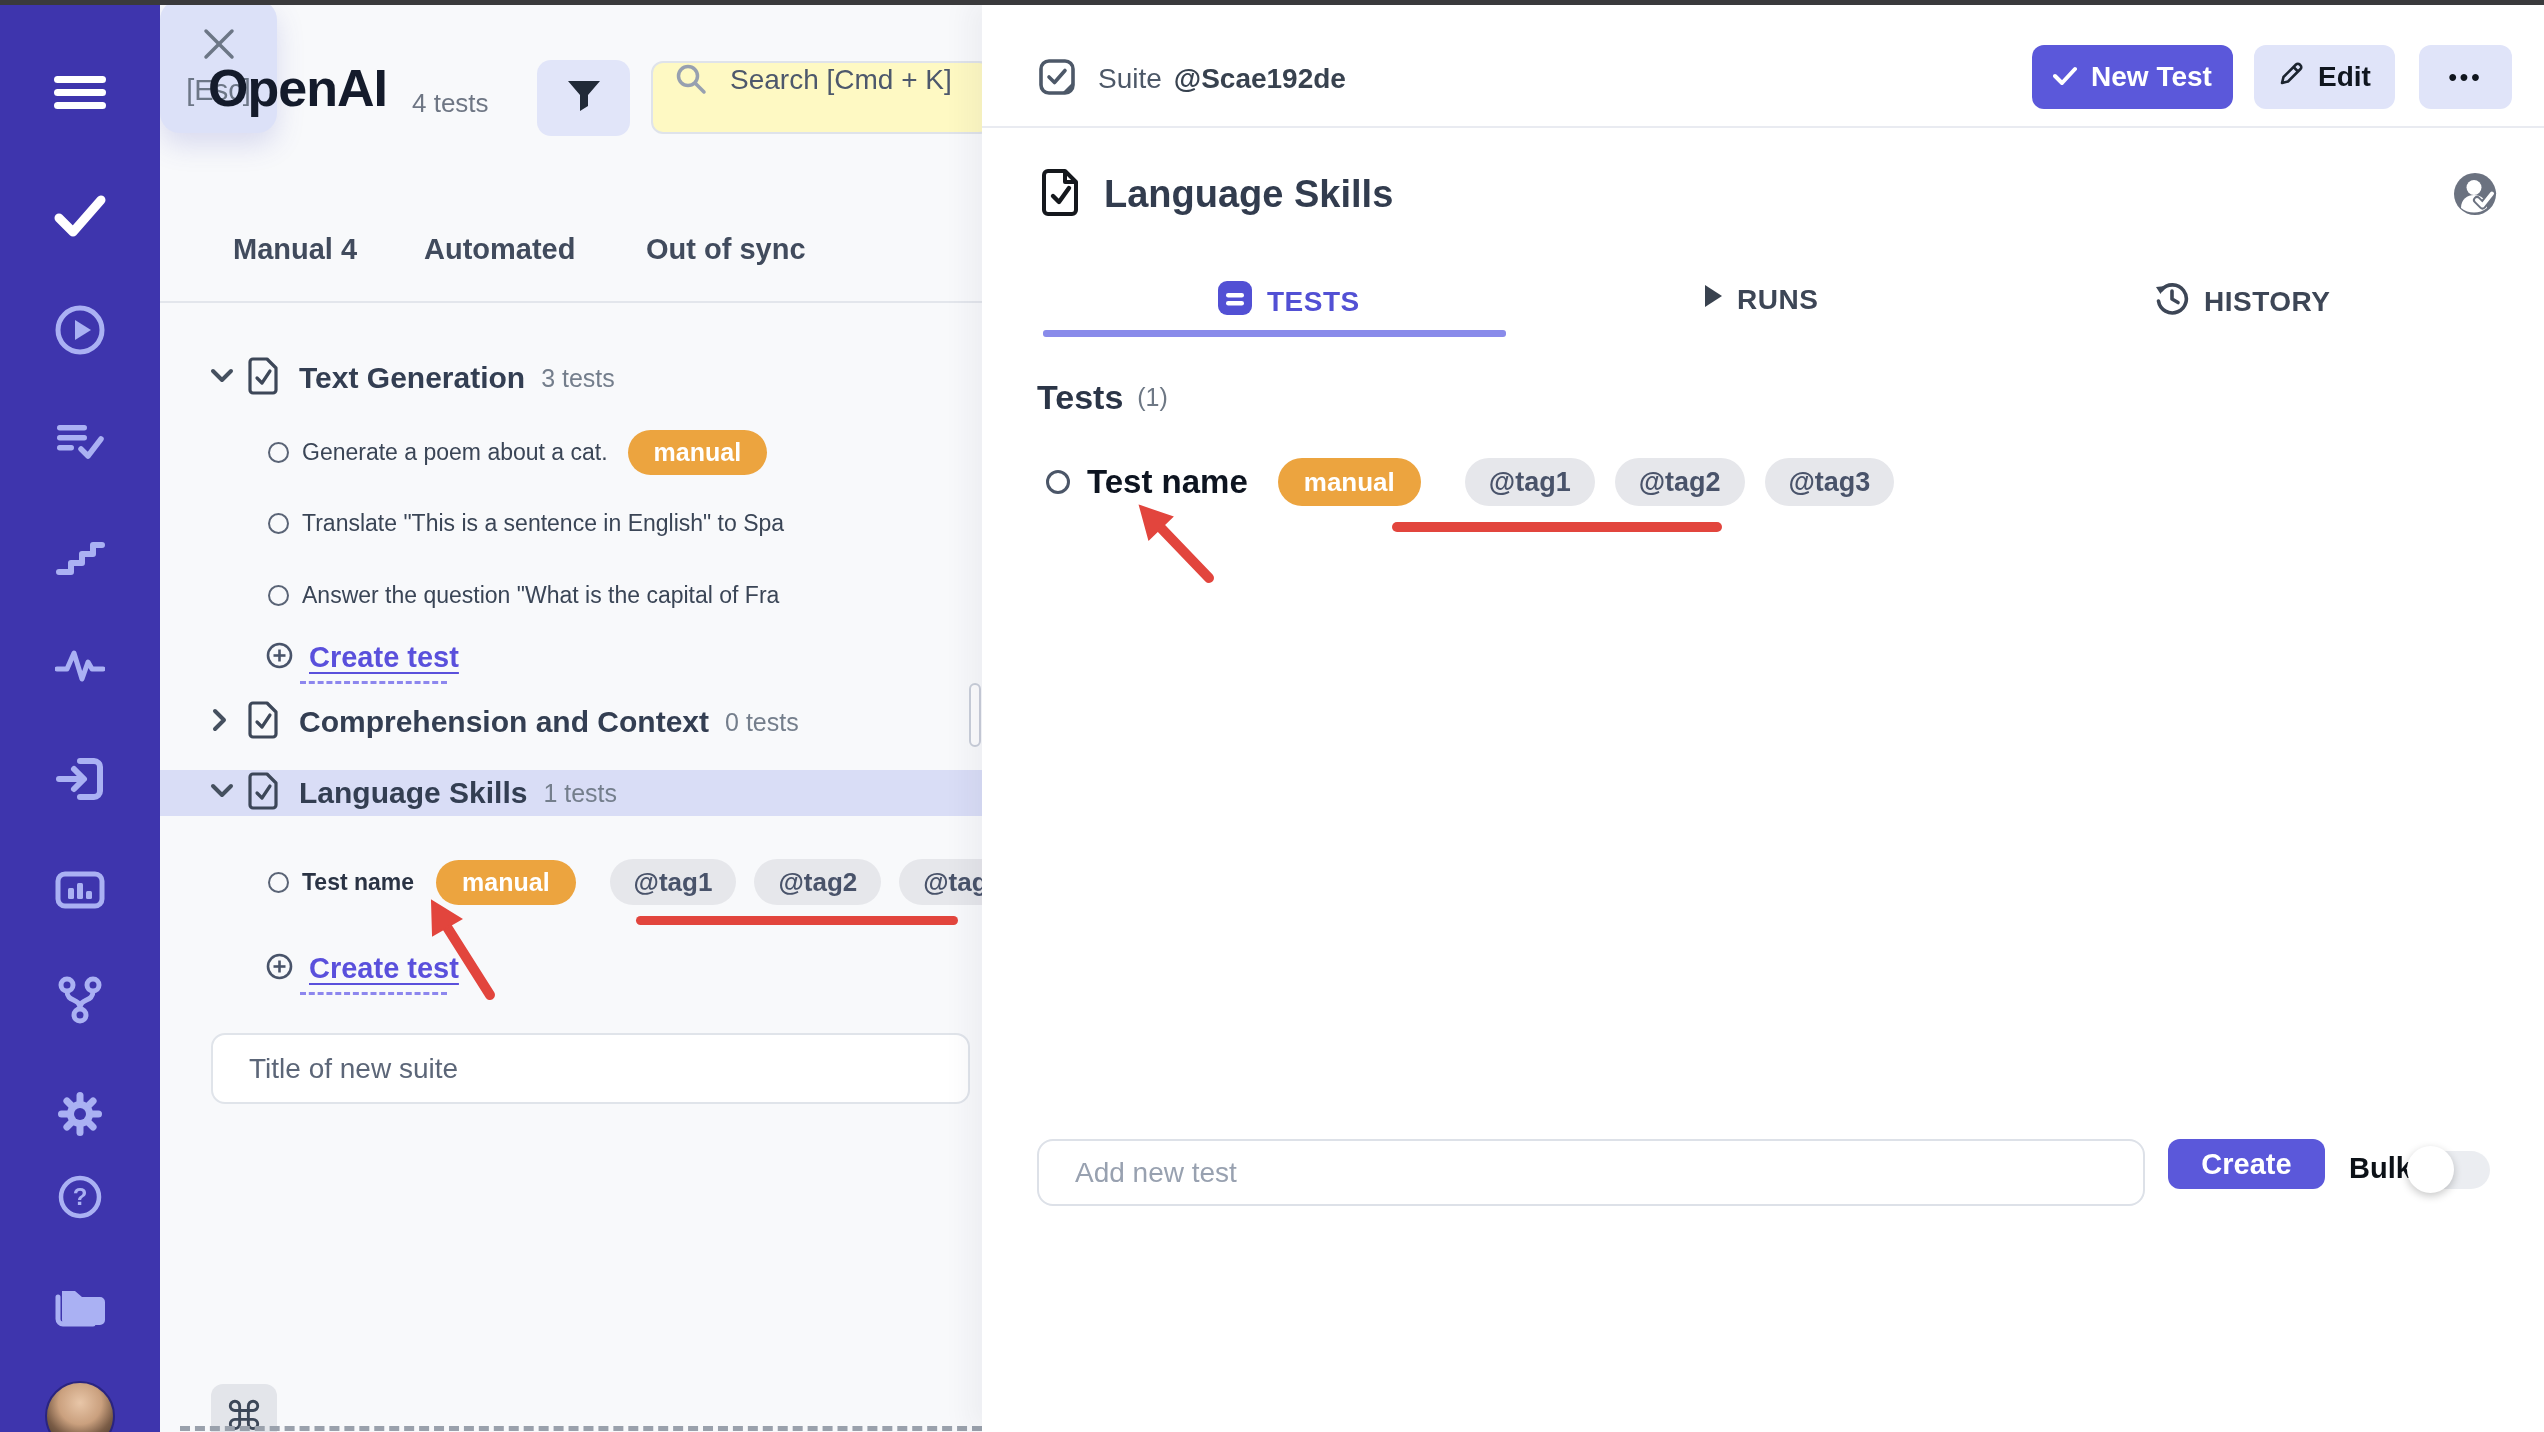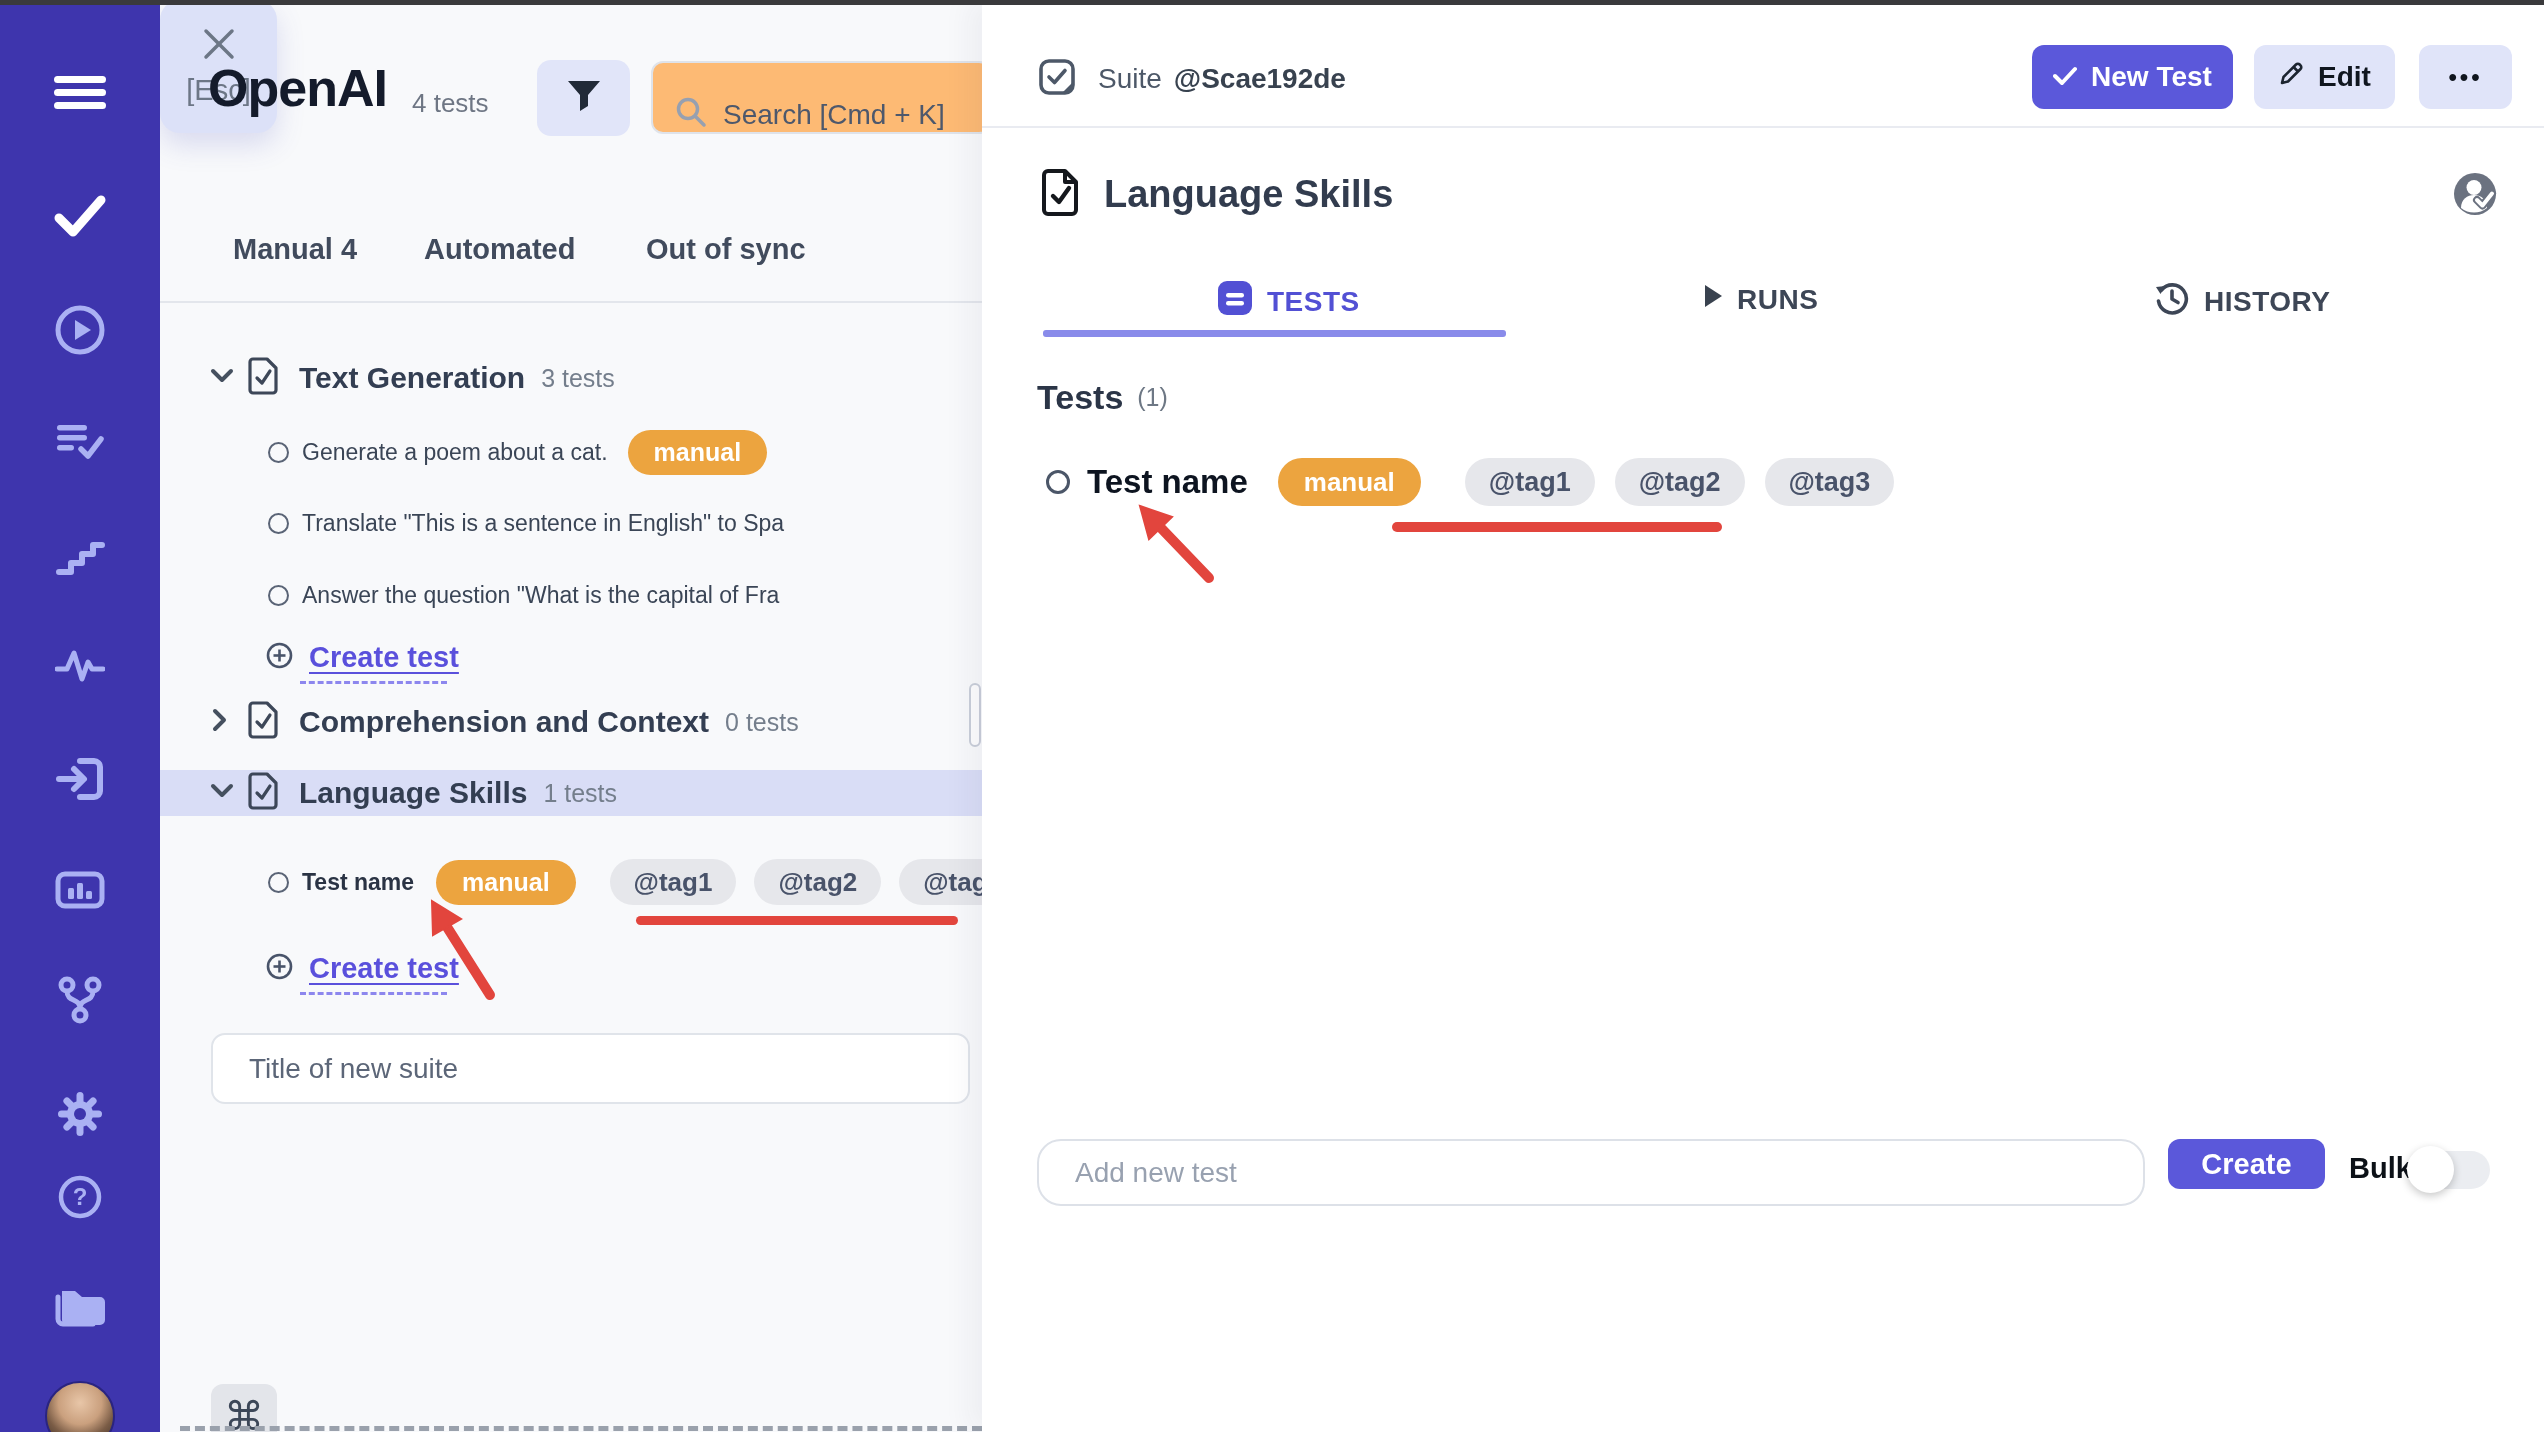--- a/index.html
+++ b/index.html
@@ -16,22 +16,22 @@
   #sidebar{left:0;top:0;width:160px;height:1432px;background:#3e35ad;z-index:5;}
   .side-ic{position:absolute;left:50%;transform:translateX(-50%);cursor:pointer;}
 
   
   #leftpanel{left:160px;top:0;width:822px;height:1432px;background:#f8f9fb;
              border-right:1px solid #e8eaef;overflow:hidden;z-index:10;}
   #lp-title{left:48px;top:58px;font-size:52px;font-weight:800;letter-spacing:-1px;color:#141b2b;}
   #lp-count{left:252px;top:88px;font-size:26px;color:#6e7684;}
   .iconbtn{border-radius:14px;display:flex;align-items:center;justify-content:center;cursor:pointer;}
   #lp-filter{left:377px;top:60px;width:93px;height:76px;background:#e1e5f9;}
-  #lp-search{left:491px;top:61px;width:340px;height:73px;background:#fdba74;
-             border:2px solid #dfe3ea;border-radius:12px;display:flex;align-items:flex-end;box-sizing:border-box;}
+  #lp-search{left:491px;top:61px;width:340px;height:73px;background:#fef9c3;
+             border:2px solid #dfe3ea;border-radius:12px;display:flex;align-items:flex-start;box-sizing:border-box;gap:7px;}
   #lp-search input{border:0;outline:0;background:transparent;font-family:inherit;
              font-size:28px;color:#3f4a5e;width:240px;}
   #lp-search input::placeholder{color:#4d586c;opacity:1;}
   #esc-box{left:698px;top:143px;width:117px;height:133px;background:#dce1f8;border-radius:20px;
            box-shadow:0 12px 28px rgba(76,81,191,.18);display:flex;flex-direction:column;
            align-items:center;justify-content:center;gap:8px;cursor:pointer;z-index:20;}
   #esc-box .esc-label{font-size:29px;color:#6c7686;}
   .lp-tab{top:233px;font-size:29px;font-weight:600;color:#414b5d;cursor:pointer;}
   #lp-tabline{left:0;top:301px;width:822px;height:2px;background:#e3e6ec;}
 
@@ -72,21 +72,21 @@
   .hbtn-light{background:#e0e4f9;color:#10161f;}
   #rp-title{font-size:38px;font-weight:700;color:#323c4e;}
   .rp-tab{position:absolute;display:flex;align-items:center;gap:14px;font-size:28px;
         font-weight:600;color:#3d4656;cursor:pointer;letter-spacing:.5px;}
   #rp-tab-tests{color:#5250d4;font-weight:700;}
   #rp-tabline{left:61px;top:330px;width:463px;height:7px;background:#898bea;border-radius:3px;}
   #rp-tests-h{font-size:34px;font-weight:700;color:#2b3547;}
   #rp-tests-c{font-size:25px;color:#6e7885;margin-left:14px;font-weight:400;}
   #rp-test-name{font-size:33px;font-weight:700;color:#0d1420;}
   #rp-add-input{left:55px;top:1139px;width:1108px;height:67px;background:#fff;border:2px solid #dde1e8;
-        border-radius:24px;display:flex;align-items:center;box-sizing:border-box;}
+        border-radius:16px;display:flex;align-items:center;box-sizing:border-box;}
   #rp-add-input input{border:0;outline:0;background:transparent;font-family:inherit;font-size:28px;
         color:#3f4a5e;width:1000px;margin-left:34px;}
   #rp-add-input input::placeholder{color:#98a1b0;opacity:1;}
   #rp-create{left:1186px;top:1139px;width:157px;height:50px;background:#5b58da;border-radius:12px;
         color:#fff;font-size:29px;font-weight:600;display:flex;align-items:center;justify-content:center;cursor:pointer;}
   #rp-bulk{left:1367px;top:1152px;font-size:29px;font-weight:700;color:#0c1117;}
   #rp-toggle{left:1428px;top:1151px;width:80px;height:38px;background:#ebedf1;border-radius:999px;cursor:pointer;}
   #rp-toggle .knob{position:absolute;left:-3px;top:-5px;width:47px;height:47px;border-radius:50%;
         background:#fff;box-shadow:0 3px 8px rgba(0,0,0,.22);}
 

